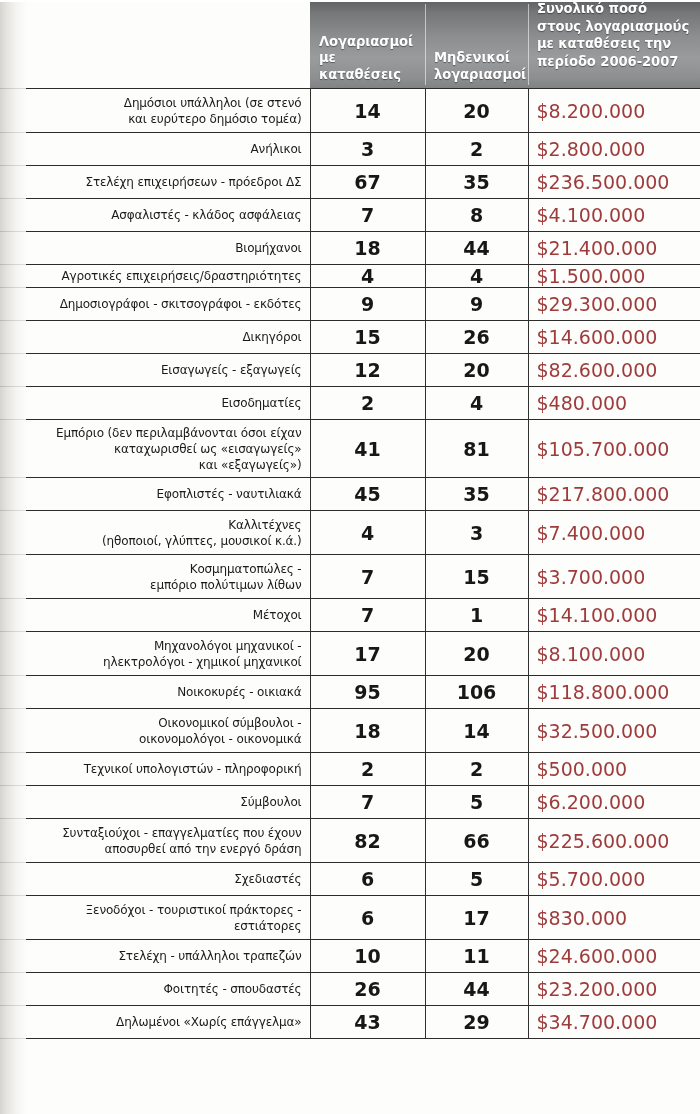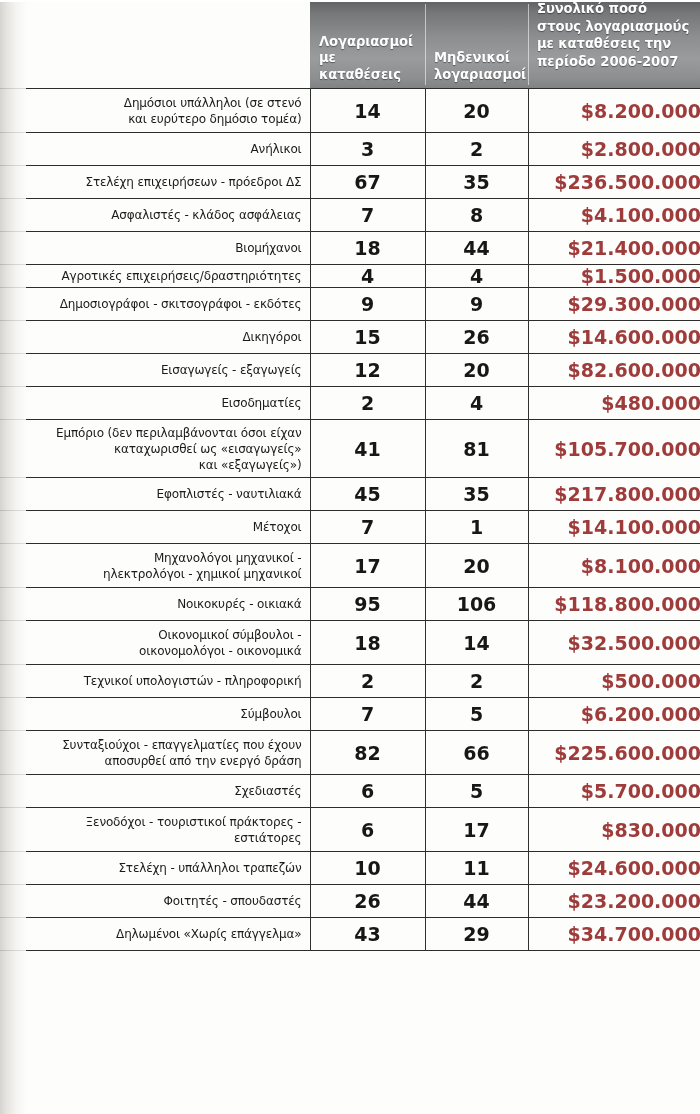--- a/index.html
+++ b/index.html
@@ -110,23 +110,23 @@
     letter-spacing: -0.15px;
   }
   td.cell-num {
     text-align: center;
     font-size: 19px;
     font-weight: bold;
     color: #171717;
     font-family: "DejaVu Sans", "Liberation Sans", sans-serif;
   }
   td.cell-total {
-    text-align: right;
+    text-align: left;
     font-size: 19px;
-    font-weight: bold;
+    font-weight: normal;
     color: #9e3b3b;
     padding-right: 0;
     padding-left: 10px;
     white-space: nowrap;
     overflow: hidden;
   }
   
   td.cell-total .amt {
     display: inline-block;
     margin-right: -9px;
@@ -270,20 +270,38 @@
             <td class="cell-total"><span class="amt">$105.700.000</span></td>
           </tr>
           <tr style="height: 33px;">
             <td class="cell-label">
               <span class="lbl-line">Εφοπλιστές - ναυτιλιακά</span>
             </td>
             <td class="cell-num">45</td>
             <td class="cell-num">35</td>
             <td class="cell-total"><span class="amt">$217.800.000</span></td>
           </tr>
+          <tr style="height: 44px;">
+            <td class="cell-label">
+              <span class="lbl-line">Καλλιτέχνες</span>
+              <span class="lbl-line">(ηθοποιοί, γλύπτες, μουσικοί κ.ά.)</span>
+            </td>
+            <td class="cell-num">4</td>
+            <td class="cell-num">3</td>
+            <td class="cell-total"><span class="amt">$7.400.000</span></td>
+          </tr>
+          <tr style="height: 44px;">
+            <td class="cell-label">
+              <span class="lbl-line">Κοσμηματοπώλες -</span>
+              <span class="lbl-line">εμπόριο πολύτιμων λίθων</span>
+            </td>
+            <td class="cell-num">7</td>
+            <td class="cell-num">15</td>
+            <td class="cell-total"><span class="amt">$3.700.000</span></td>
+          </tr>
           <tr style="height: 33px;">
             <td class="cell-label">
               <span class="lbl-line">Μέτοχοι</span>
             </td>
             <td class="cell-num">7</td>
             <td class="cell-num">1</td>
             <td class="cell-total"><span class="amt">$14.100.000</span></td>
           </tr>
           <tr style="height: 44px;">
             <td class="cell-label">

